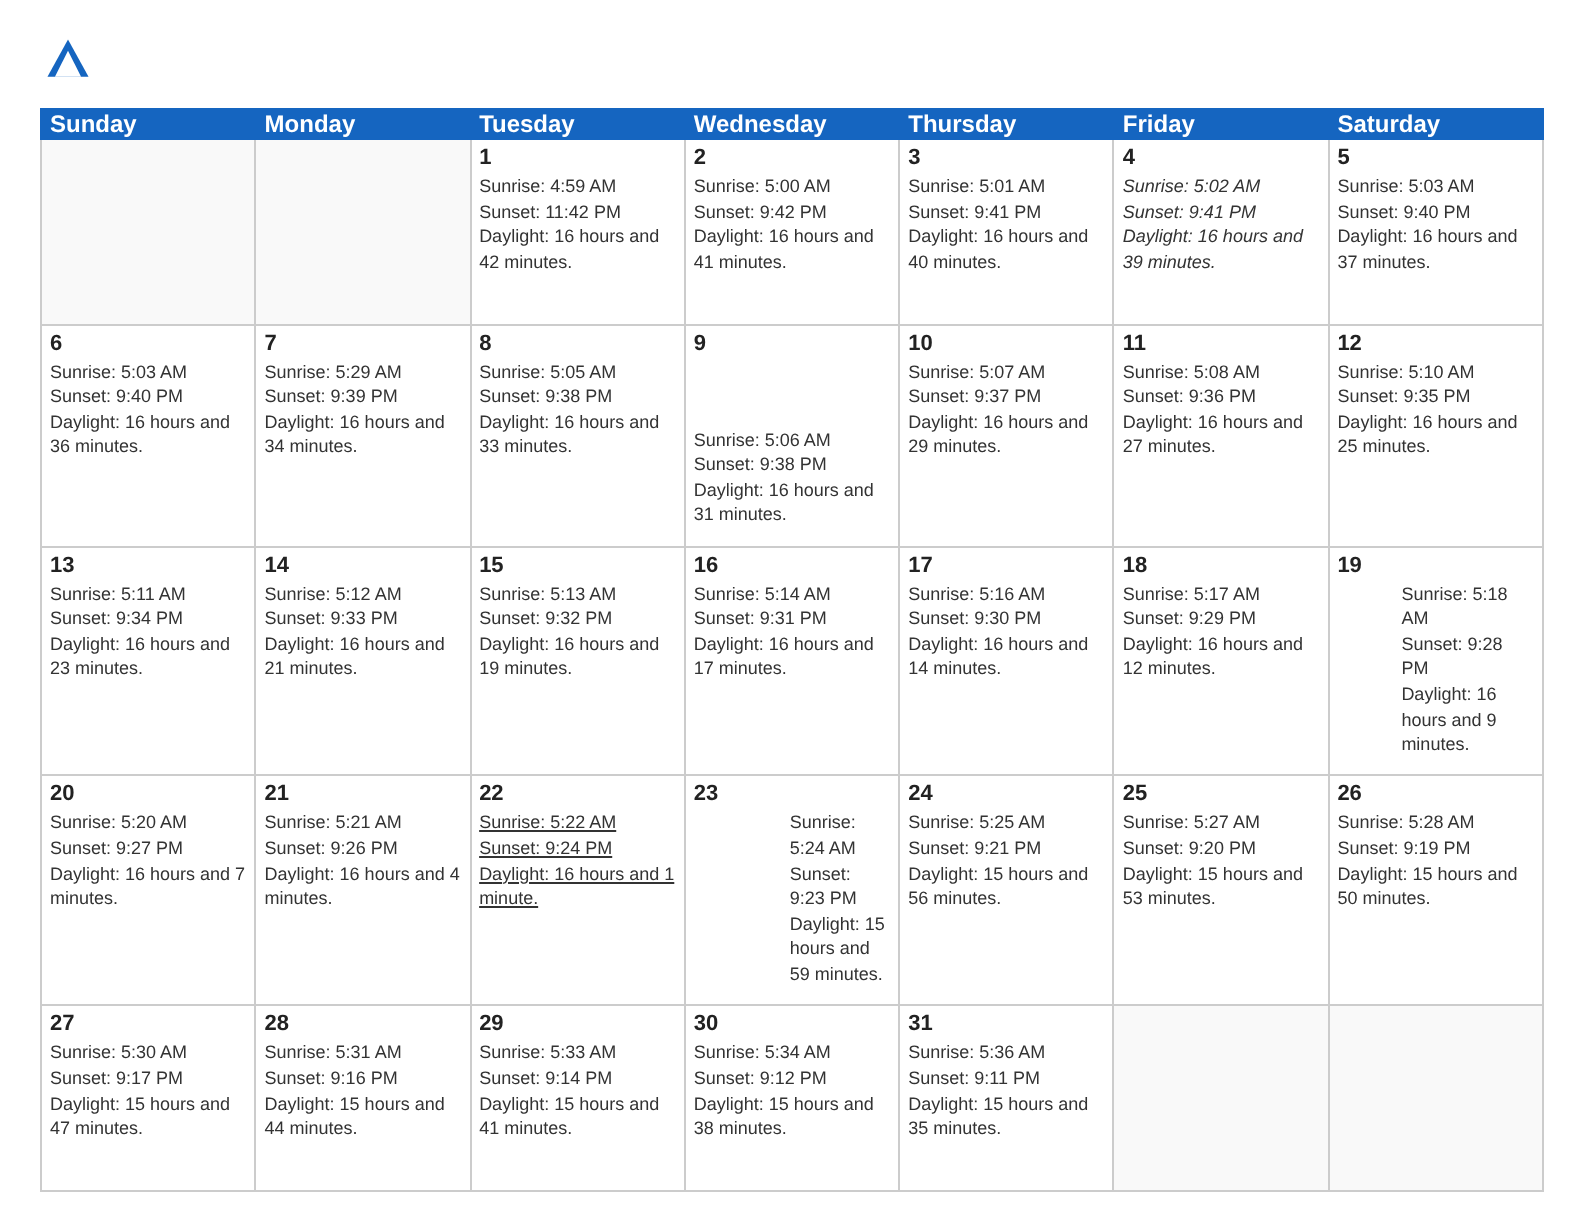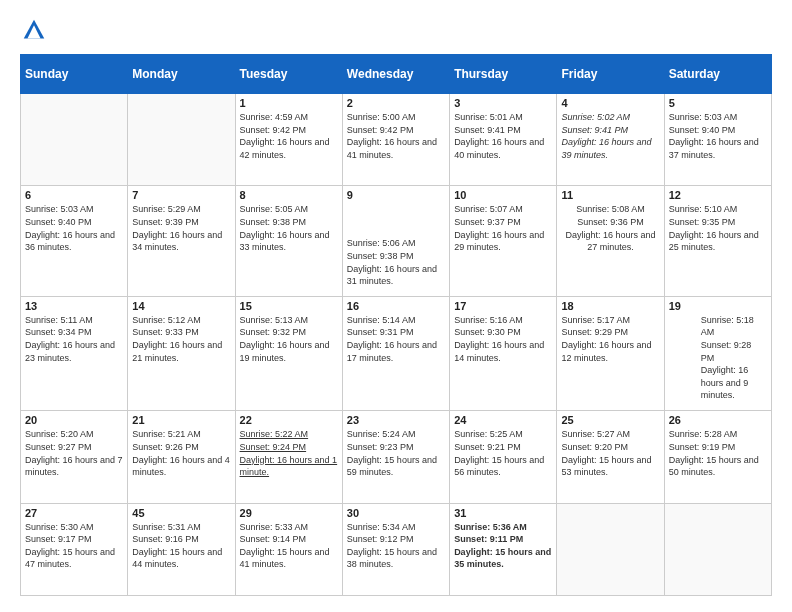--- a/index.html
+++ b/index.html
@@ -59,21 +59,21 @@
       border: 1px solid #ccc;
       border-collapse: collapse;
       width: 100%;
       table-layout: fixed;
     }
     .calendar th {
       background: #1565c0;
       color: #fff;
       font-size: 12px;
       font-weight: bold;
-      padding: 12px 4px;
+      padding: 0 4px;
       text-align: left;
       border: 1px solid #1565c0;
     }
     .calendar td {
       border: 1px solid #ccc;
       vertical-align: top;
       padding: 3px 4px;
       font-size: 9.5px;
       color: #333;
       background: #fff;
@@ -127,21 +127,21 @@
           <th>Saturday</th>
         </tr>
     </thead>
     <tbody id="calendar-body">
     <tr>
           <td class="empty"></td>
           <td class="empty"></td>
           <td>
             <div class="day-num">1</div>
             <div class="day-info" style="white-space: pre-line;">Sunrise: 4:59 AM
-Sunset: 9:42 PM
+Sunset: 11:42 PM
 Daylight: 16 hours and 42 minutes.</div>
           </td>
           <td>
             <div class="day-num">2</div>
             <div class="day-info" style="white-space: pre-line;">Sunrise: 5:00 AM
 Sunset: 9:42 PM
 Daylight: 16 hours and 41 minutes.</div>
           </td>
           <td>
             <div class="day-num">3</div>
@@ -188,21 +188,21 @@
 Daylight: 16 hours and 31 minutes.</div>
           </td>
           <td>
             <div class="day-num">10</div>
             <div class="day-info" style="white-space: pre-line;">Sunrise: 5:07 AM
 Sunset: 9:37 PM
 Daylight: 16 hours and 29 minutes.</div>
           </td>
           <td>
             <div class="day-num">11</div>
-            <div class="day-info" style="white-space: pre-line; text-align: center;">Sunrise: 5:08 AM
+            <div class="day-info" style="white-space: pre-line;">Sunrise: 5:08 AM
 Sunset: 9:36 PM
 Daylight: 16 hours and 27 minutes.</div>
           </td>
           <td>
             <div class="day-num">12</div>
             <div class="day-info" style="white-space: pre-line;">Sunrise: 5:10 AM
 Sunset: 9:35 PM
 Daylight: 16 hours and 25 minutes.</div>
           </td>
         </tr>
@@ -264,21 +264,21 @@
 Daylight: 16 hours and 4 minutes.</div>
           </td>
           <td>
             <div class="day-num">22</div>
             <div class="day-info" style="white-space: pre-line; text-decoration: underline;">Sunrise: 5:22 AM
 Sunset: 9:24 PM
 Daylight: 16 hours and 1 minute.</div>
           </td>
           <td>
             <div class="day-num">23</div>
-            <div class="day-info" style="white-space: pre-line;">Sunrise: 5:24 AM
+            <div class="day-info" style="white-space: pre-line; margin-left: 48px;">Sunrise: 5:24 AM
 Sunset: 9:23 PM
 Daylight: 15 hours and 59 minutes.</div>
           </td>
           <td>
             <div class="day-num">24</div>
             <div class="day-info" style="white-space: pre-line;">Sunrise: 5:25 AM
 Sunset: 9:21 PM
 Daylight: 15 hours and 56 minutes.</div>
           </td>
           <td>
@@ -295,40 +295,40 @@
           </td>
         </tr>
         <tr>
           <td>
             <div class="day-num">27</div>
             <div class="day-info" style="white-space: pre-line;">Sunrise: 5:30 AM
 Sunset: 9:17 PM
 Daylight: 15 hours and 47 minutes.</div>
           </td>
           <td>
-            <div class="day-num">45</div>
+            <div class="day-num">28</div>
             <div class="day-info" style="white-space: pre-line;">Sunrise: 5:31 AM
 Sunset: 9:16 PM
 Daylight: 15 hours and 44 minutes.</div>
           </td>
           <td>
             <div class="day-num">29</div>
             <div class="day-info" style="white-space: pre-line;">Sunrise: 5:33 AM
 Sunset: 9:14 PM
 Daylight: 15 hours and 41 minutes.</div>
           </td>
           <td>
             <div class="day-num">30</div>
             <div class="day-info" style="white-space: pre-line;">Sunrise: 5:34 AM
 Sunset: 9:12 PM
 Daylight: 15 hours and 38 minutes.</div>
           </td>
           <td>
             <div class="day-num">31</div>
-            <div class="day-info" style="white-space: pre-line; font-weight: bold;">Sunrise: 5:36 AM
+            <div class="day-info" style="white-space: pre-line;">Sunrise: 5:36 AM
 Sunset: 9:11 PM
 Daylight: 15 hours and 35 minutes.</div>
           </td>
           <td class="empty"></td>
           <td class="empty"></td>
         </tr>
       </tbody>
   </table>
 </div>
 

